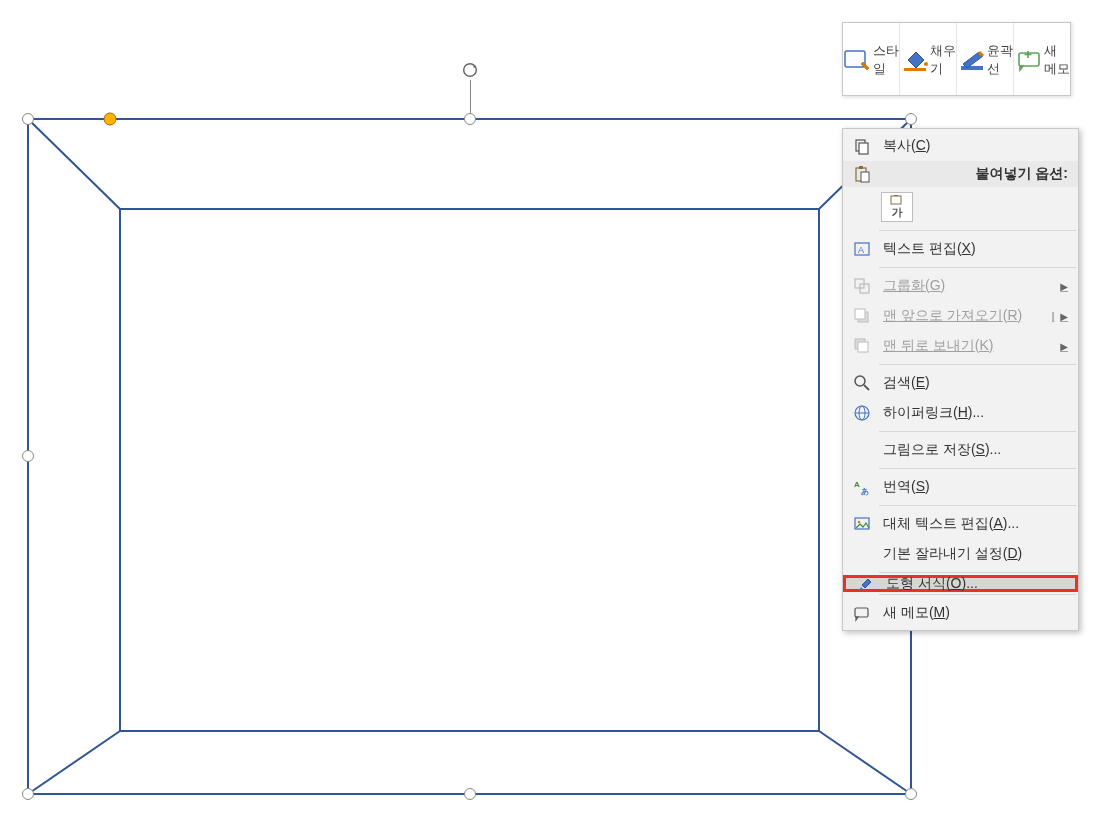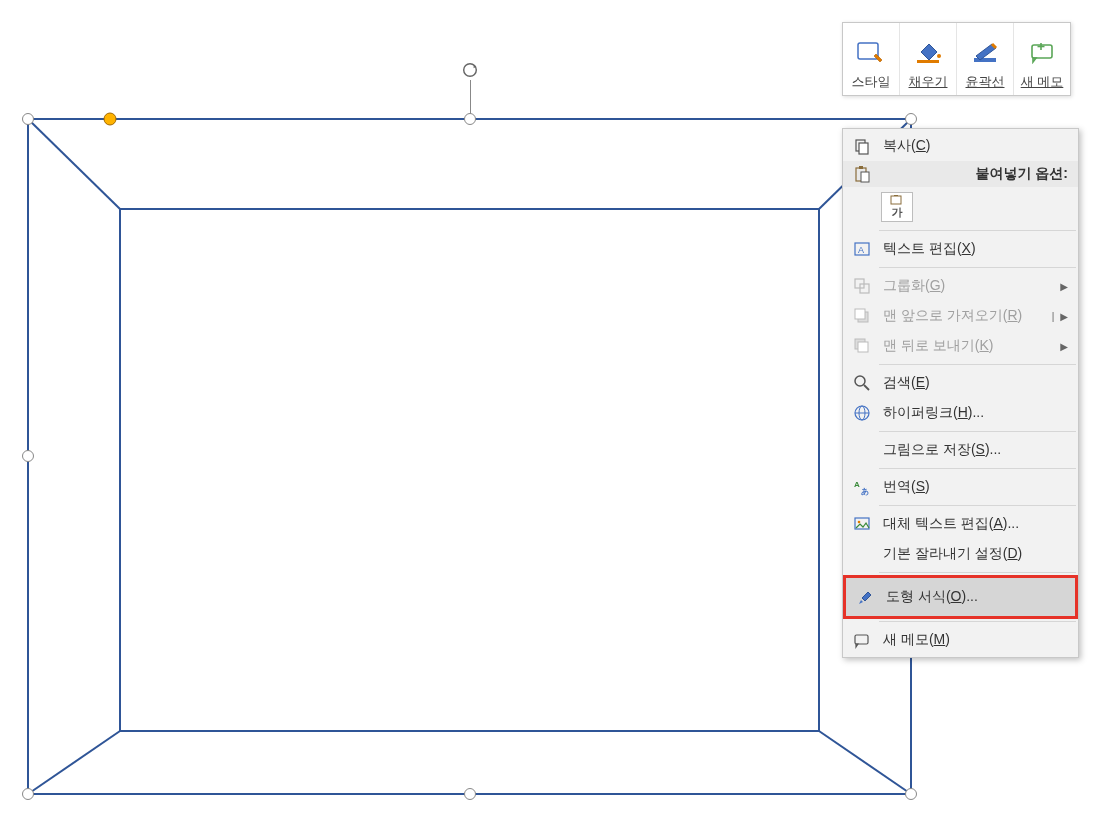--- a/index.html
+++ b/index.html
@@ -21,30 +21,29 @@
     left: 842px;
     display: flex;
     border: 1px solid #c8c8c8;
     background: #fff;
     box-shadow: 1px 1px 4px rgba(0,0,0,.15);
   }
   .mini-toolbar .tbtn {
     width: 56px;
     height: 68px;
     display: flex;
-    flex-direction: column;
     align-items: center;
     justify-content: flex-end;
     font-size: 13px;
     padding-bottom: 4px;
     color: #444;
     cursor: default;
     position: relative;
   }
-  .mini-toolbar .tbtn + .tbtn { border-left: 1px solid #e5e5e5; text-decoration: underline; }
+  .mini-toolbar .tbtn + .tbtn { border-left: 1px solid #e5e5e5; }
   .mini-toolbar .ticon {
     width: 34px;
     height: 30px;
     margin-top: 6px;
     display: flex;
     align-items: center;
     justify-content: center;
   }
   .mini-toolbar .tlabel { margin-top: 6px; }
 
@@ -109,27 +108,28 @@
     background: #e9e9e9;
     height: 26px;
     text-align: right;
   }
   .context-menu .row.paste-opt {
     height: 40px;
     padding-left: 38px;
   }
   .context-menu .row.disabled {
     color: #a0a0a0;
+    text-decoration: underline;
   }
   .context-menu .row.highlighted {
     background: #d6d6d6;
     border: 3px solid #e63228;
     margin: -1px 0;
     box-sizing: border-box;
-    height: 44px;
+    height: 17px;
   }
   .context-menu .icon {
     width: 22px;
     height: 20px;
     margin-right: 10px;
     display: flex;
     align-items: center;
     justify-content: center;
     flex-shrink: 0;
   }

